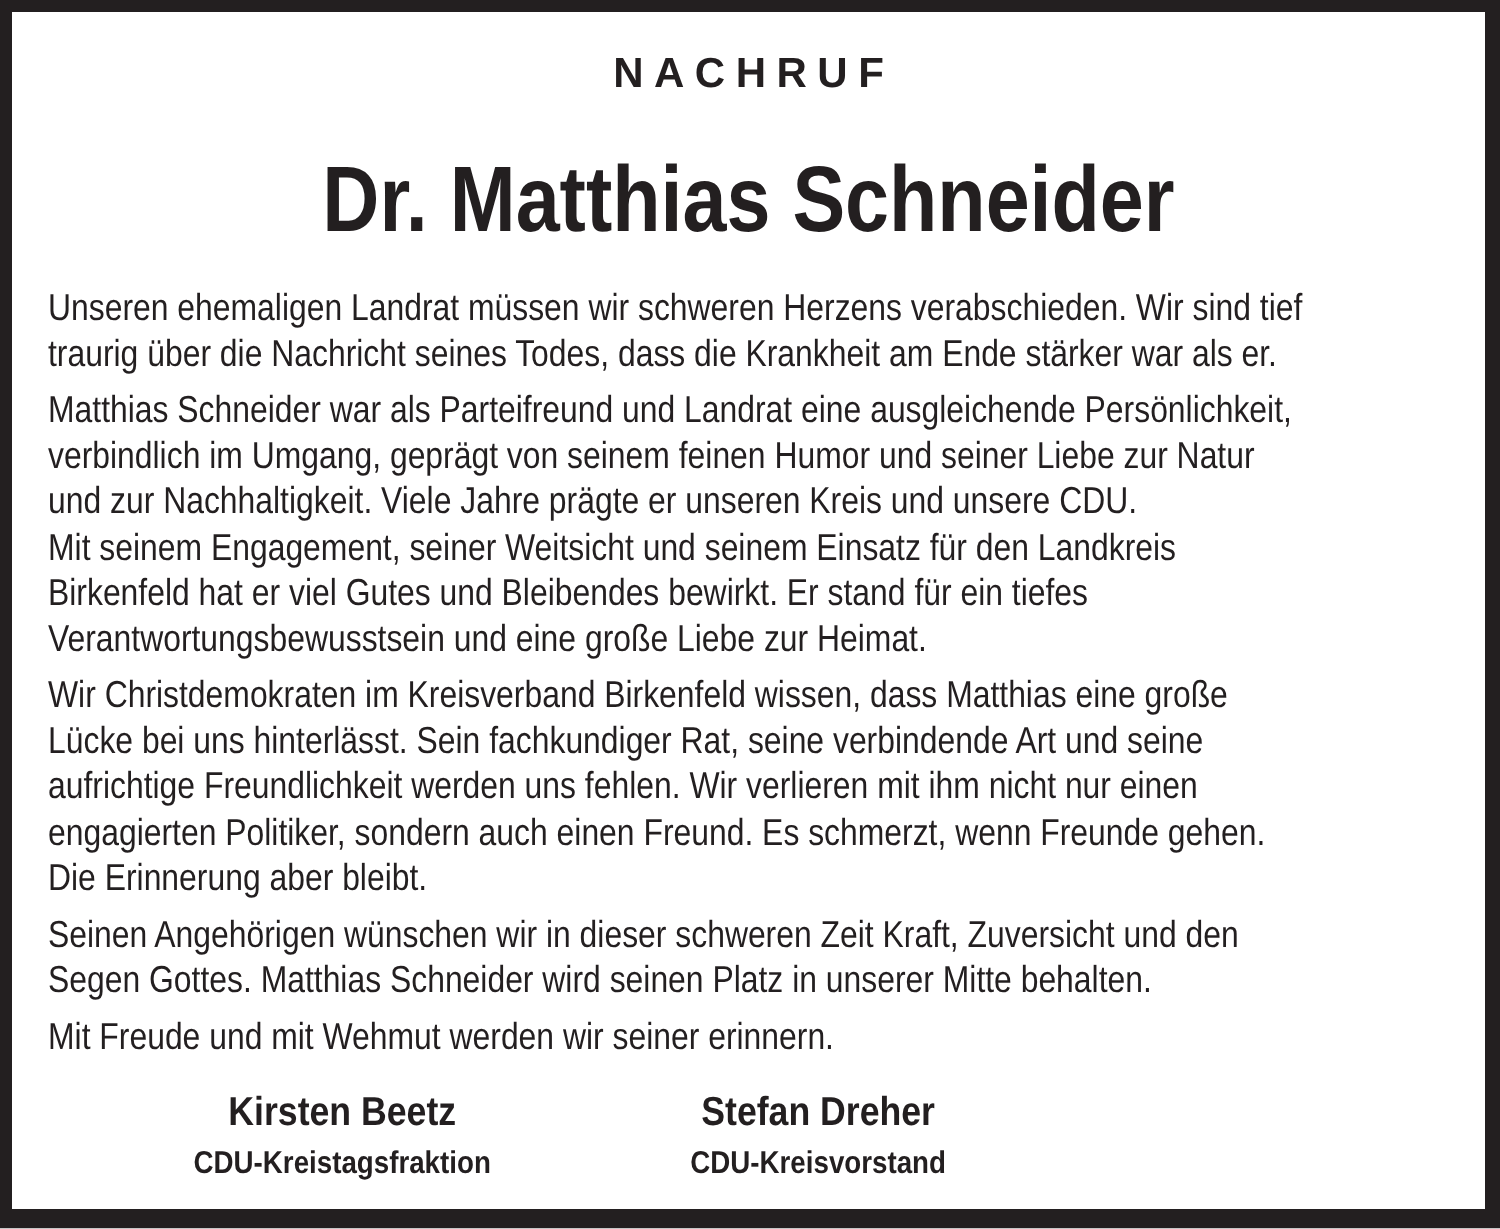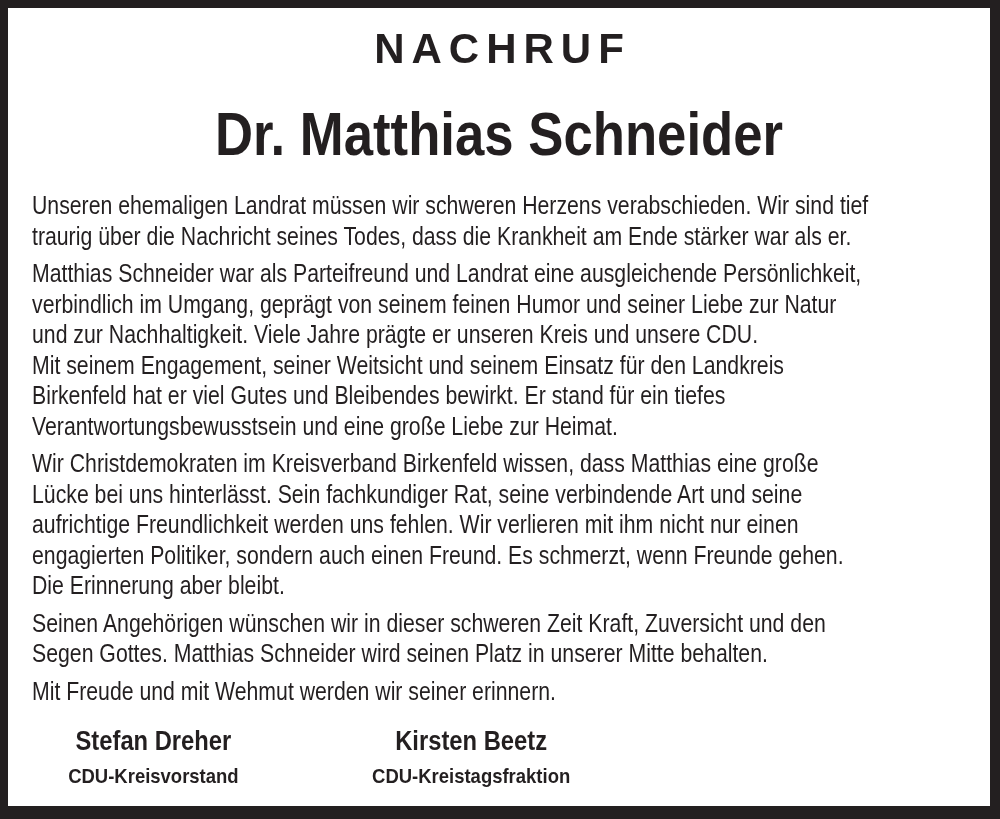--- a/index.html
+++ b/index.html
@@ -20,21 +20,21 @@
     border-style: solid;
     border-color: #231f20;
     border-width: 8px 10px 13px 8px;
     padding: 14px 24px 0 24px;
     color: #231f20;
     overflow: hidden;
   }
   .kicker {
     margin-top: 9px;
     text-align: center;
-    font-size: 42px;
+    font-size: 28px;
     font-weight: bold;
     letter-spacing: 7px;
     text-indent: 7px;
     line-height: 36px;
   }
   .headline {
     margin: 36px 0 0 0;
     text-align: center;
     font-size: 62px;
     font-weight: bold;
@@ -107,23 +107,23 @@
 Lücke bei uns hinterlässt. Sein fachkundiger Rat, seine verbindende Art und seine
 aufrichtige Freundlichkeit werden uns fehlen. Wir verlieren mit ihm nicht nur einen
 engagierten Politiker, sondern auch einen Freund. Es schmerzt, wenn Freunde gehen.
 Die Erinnerung aber bleibt.</p>
     <p>Seinen Angehörigen wünschen wir in dieser schweren Zeit Kraft, Zuversicht und den
 Segen Gottes. Matthias Schneider wird seinen Platz in unserer Mitte behalten.</p>
     <p>Mit Freude und mit Wehmut werden wir seiner erinnern.</p>
   </div>
 
   <div class="signature-row">
+    <div class="sig sig-col-2">
+      <div class="sig-name">Kirsten Beetz</div>
+      <div class="sig-role">CDU-Kreistagsfraktion</div>
+    </div>
     <div class="sig sig-col-1">
       <div class="sig-name">Stefan Dreher</div>
       <div class="sig-role">CDU-Kreisvorstand</div>
-    </div>
-    <div class="sig sig-col-2">
-      <div class="sig-name">Kirsten Beetz</div>
-      <div class="sig-role">CDU-Kreistagsfraktion</div>
     </div>
   </div>
 
 </div>
 
 </body></html>

